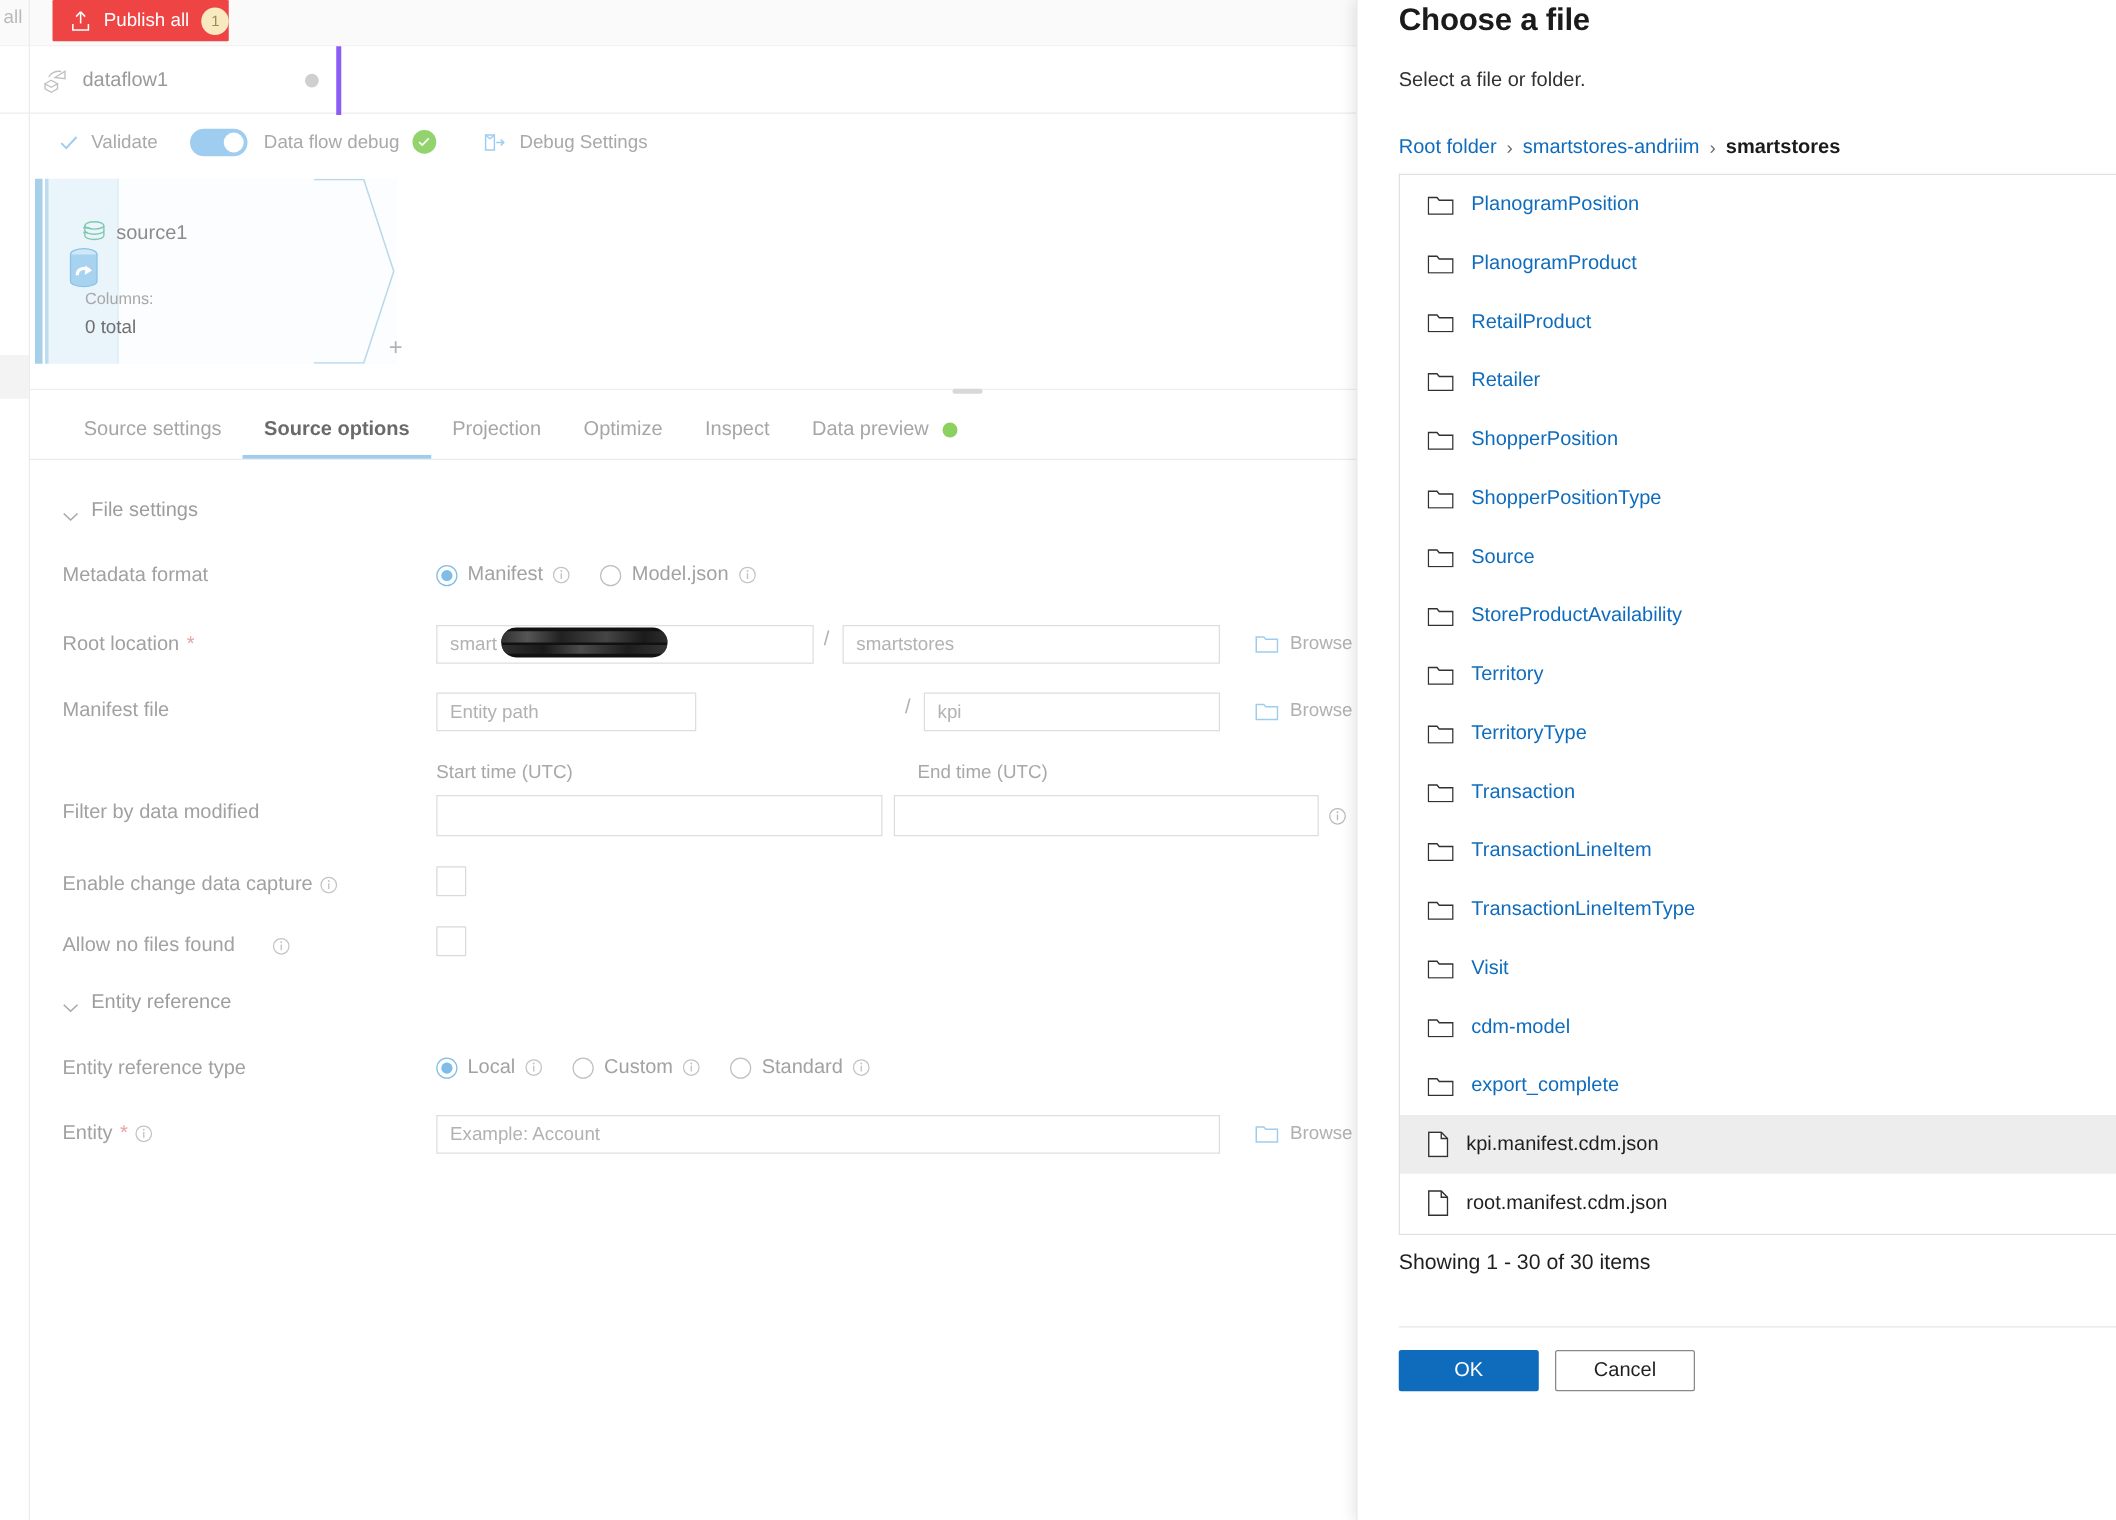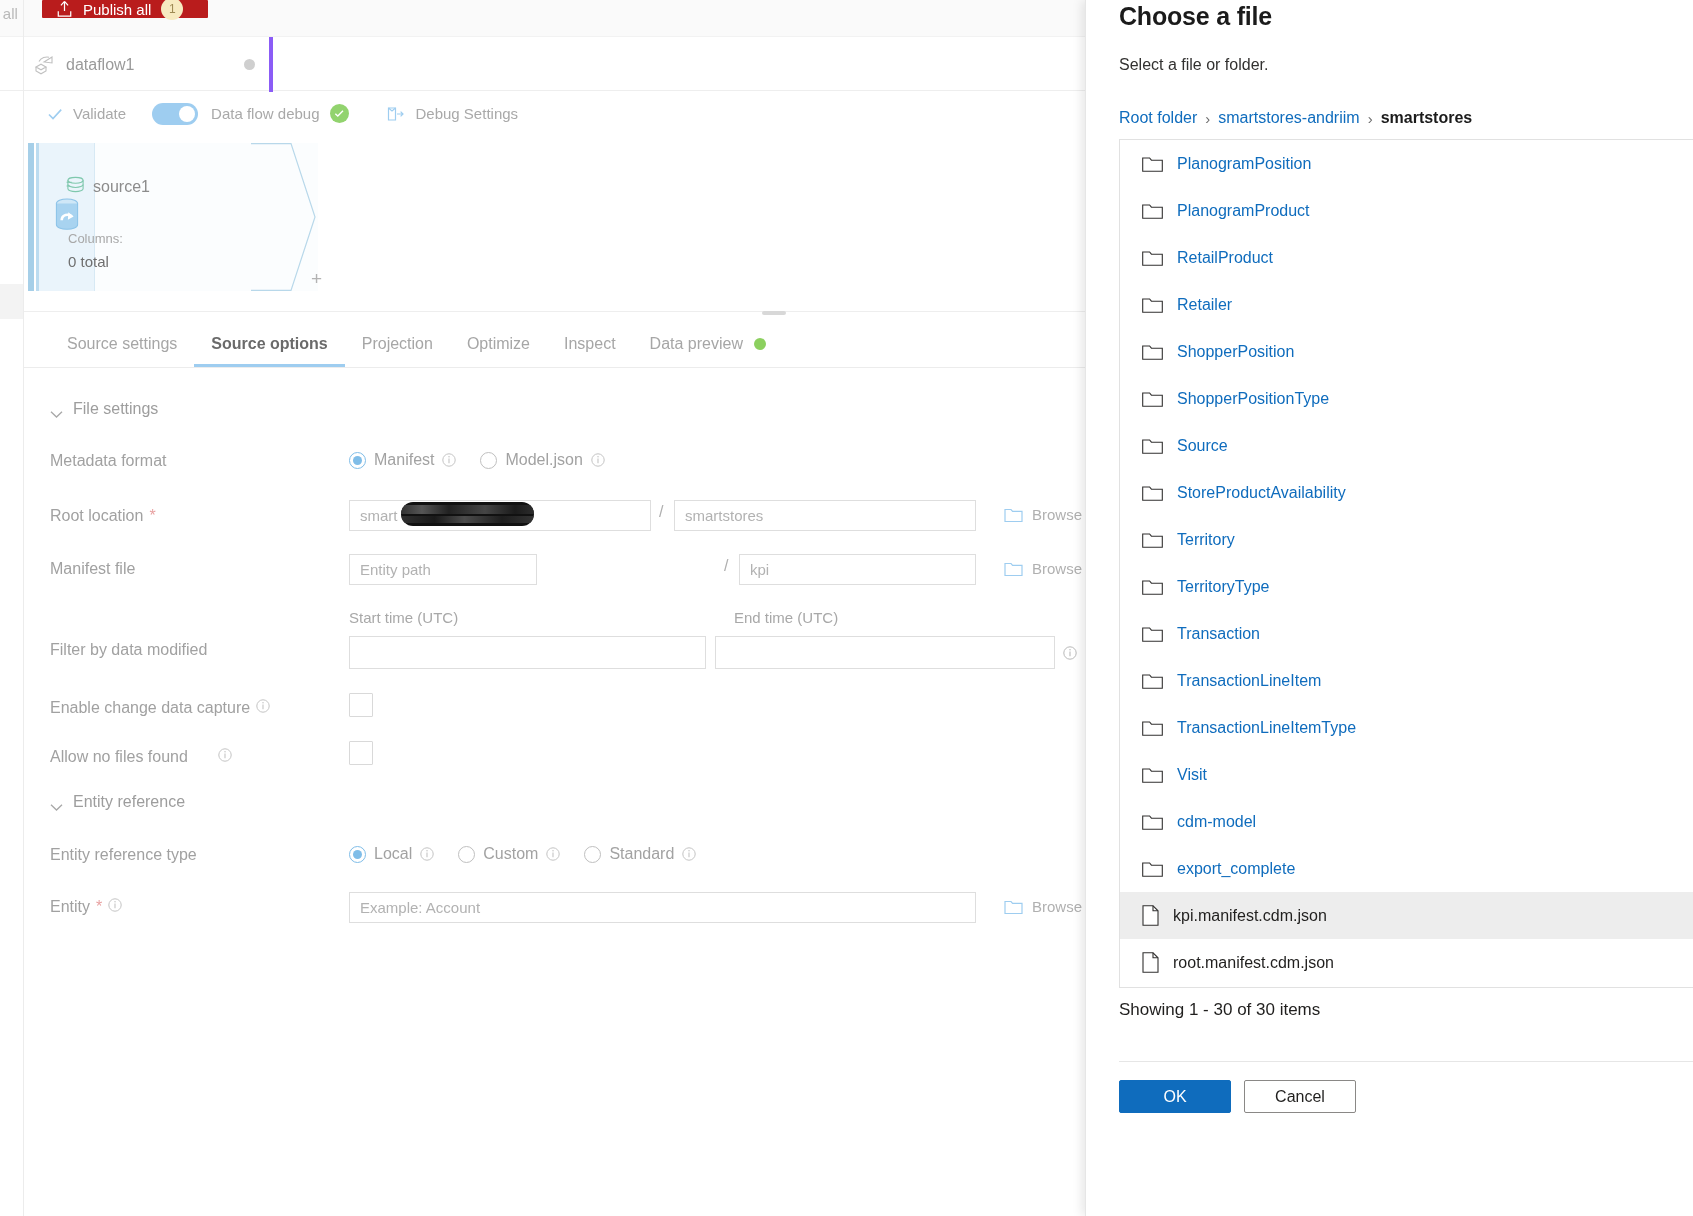--- a/index.html
+++ b/index.html
@@ -22,23 +22,23 @@
   
   .topbar {
     position: absolute; left: 0; top: 0; width: 1085px; height: 36px;
     background: #fafafa;
   }
   .pub-all-frag {
     position: absolute; left: -10px; top: 5px;
     font-size: 15px; color: #b9b9b9; letter-spacing: .1px;
   }
   .publish-all {
-    position: absolute; left: 42px; top: 0px; height: 18px;
+    position: absolute; left: 42px; top: 0px; height: 33px;
     display: flex; align-items: center; gap: 10px;
-    background: #b91c1c; padding: 0 25px 0 14px;
+    background: #ef4444; padding: 0 0 0 14px;
     color: #ffffff; font-size: 15px;
     border-radius: 1px;
   }
   .publish-icon { width: 17px; height: 18px; display:block; }
   .pub-badge {
     width: 22px; height: 22px; border-radius: 50%;
     background: #f7eac0; color: #9e8a54;
     display: flex; align-items: center; justify-content: center;
     font-size: 12px;
   }
@@ -151,21 +151,21 @@
   
   .form { position: absolute; left: 24px; top: 368px; width: 1061px; height: 848px; }
   .section-head {
     position: absolute; display: flex; align-items: center; gap: 10px;
     font-size: 16px; color: #9d9d9d;
   }
   .chev { width: 13px; height: 9px; display:block; }
   .flabel {
     position: absolute; left: 26px;
     font-size: 16px; color: #a1a1a1; white-space: nowrap;
-    display: flex; align-items: flex-start; gap: 6px;
+    display: flex; align-items: center; gap: 6px;
   }
   .req { color: #e8a1a1; font-size: 16px; }
   .info-i { width: 14px; height: 14px; display:block; opacity:.85; }
 
   .radio-grp { position: absolute; display: flex; align-items: flex-end; gap: 0; }
   .radio-item { display:flex; align-items:center; gap: 8px; margin-right: 24px; font-size:16px; color:#a2a2a2; }
   .radio {
     width: 17px; height: 17px; border-radius: 50%;
     border: 1.6px solid #bfbfbf; background: #fff;
     display:flex; align-items:center; justify-content:center;
@@ -449,21 +449,21 @@
           <svg viewBox="0 0 19 17" width="19" height="17">
             <path d="M1 3.5 L7 3.5 L8.6 5.4 L18 5.4 L18 15.5 L1 15.5 Z" fill="none" stroke="#9ecdf0" stroke-width="1.2"></path>
           </svg>
         </span>
         <span>Browse</span>
       </div>
 
       <div class="flabel" style="top:192px;">
         <span>Manifest file</span>
       </div>
-      <div class="tbox tall" style="left:325px; top:186px; width:188px;">
+      <div class="tbox tall" style="left:325px; top:186px; width:208px;">
         <span>Entity path</span>
       </div>
       <div class="slash" style="left:700px; top:189px;">/</div>
       <div class="tbox tall" style="left:715px; top:186px; width:237px;">
         <span>kpi</span>
       </div>
       <div class="browse" style="left:980px; top:192px;">
         <span class="folder-ico">
           <svg viewBox="0 0 19 17" width="19" height="17">
             <path d="M1 3.5 L7 3.5 L8.6 5.4 L18 5.4 L18 15.5 L1 15.5 Z" fill="none" stroke="#9ecdf0" stroke-width="1.2"></path>

